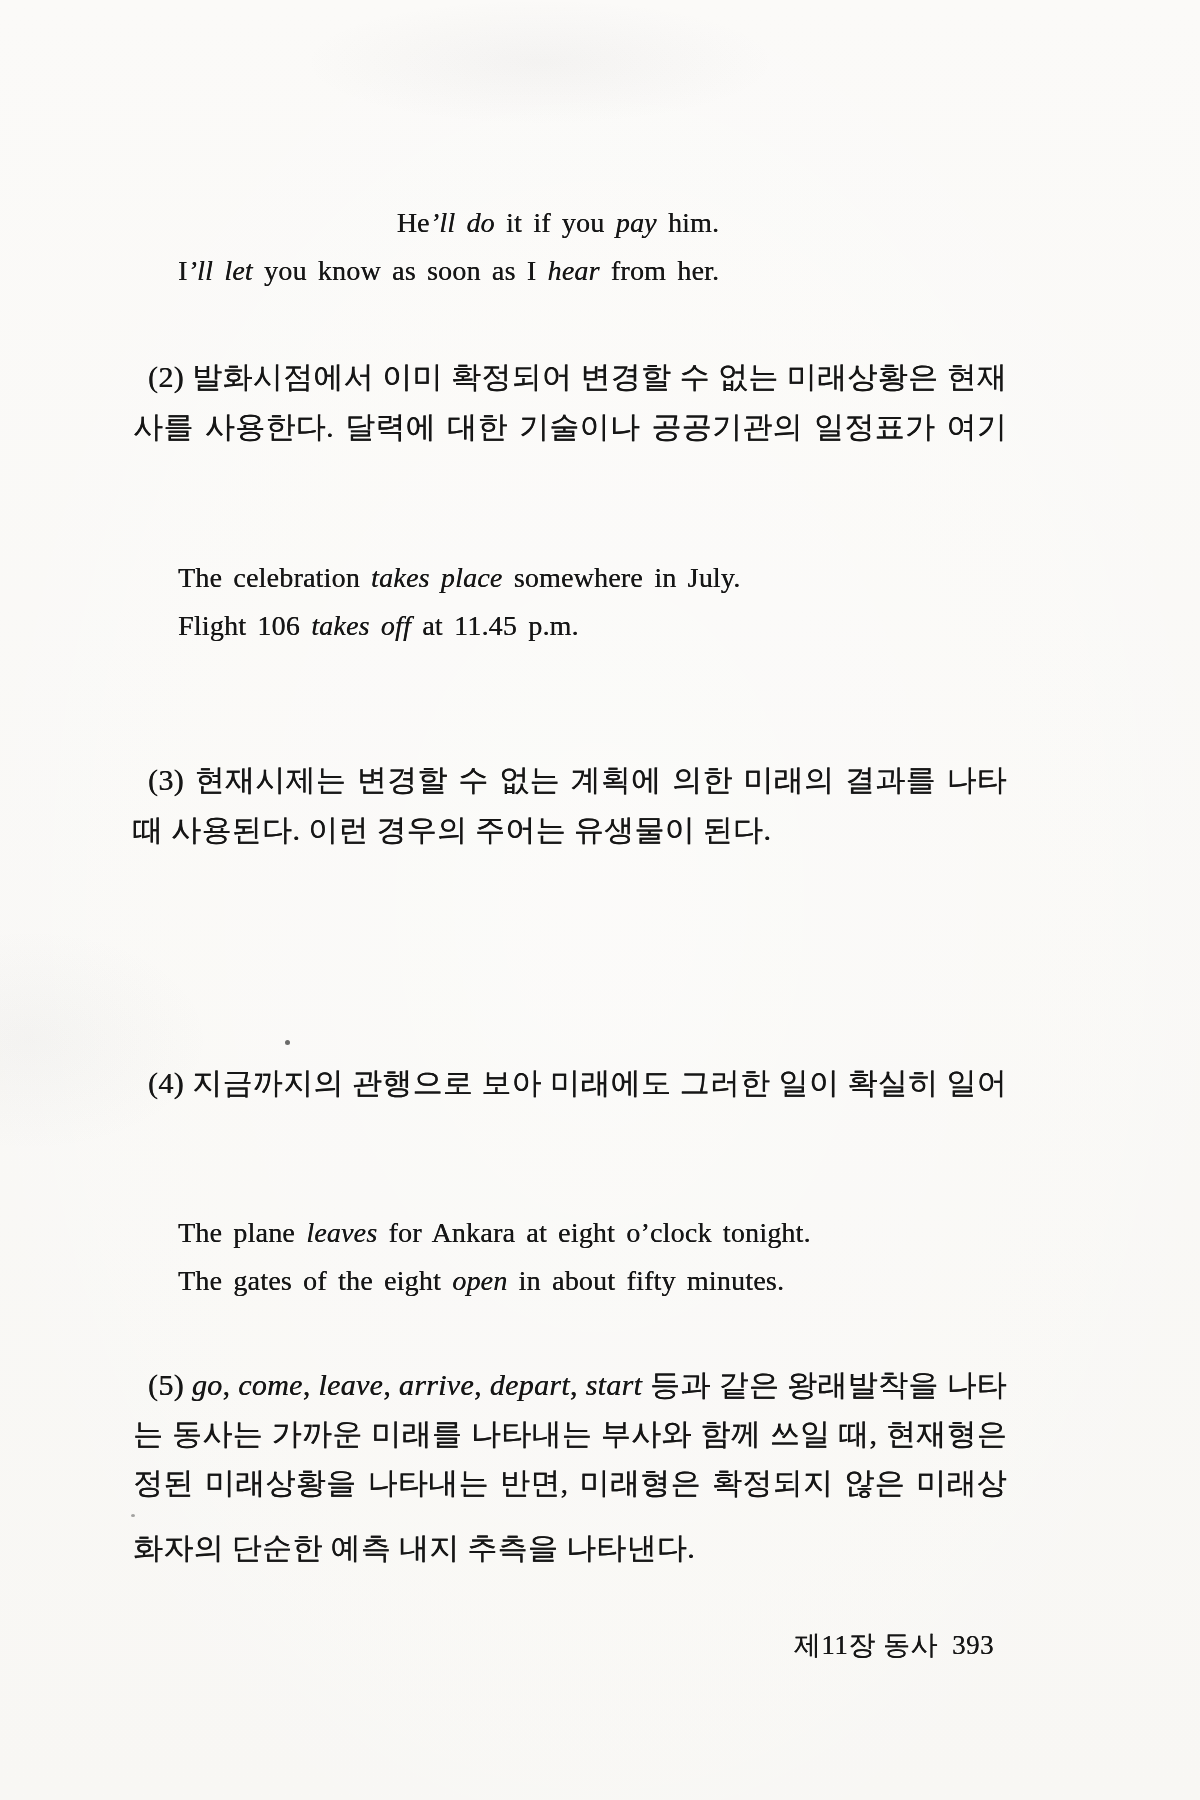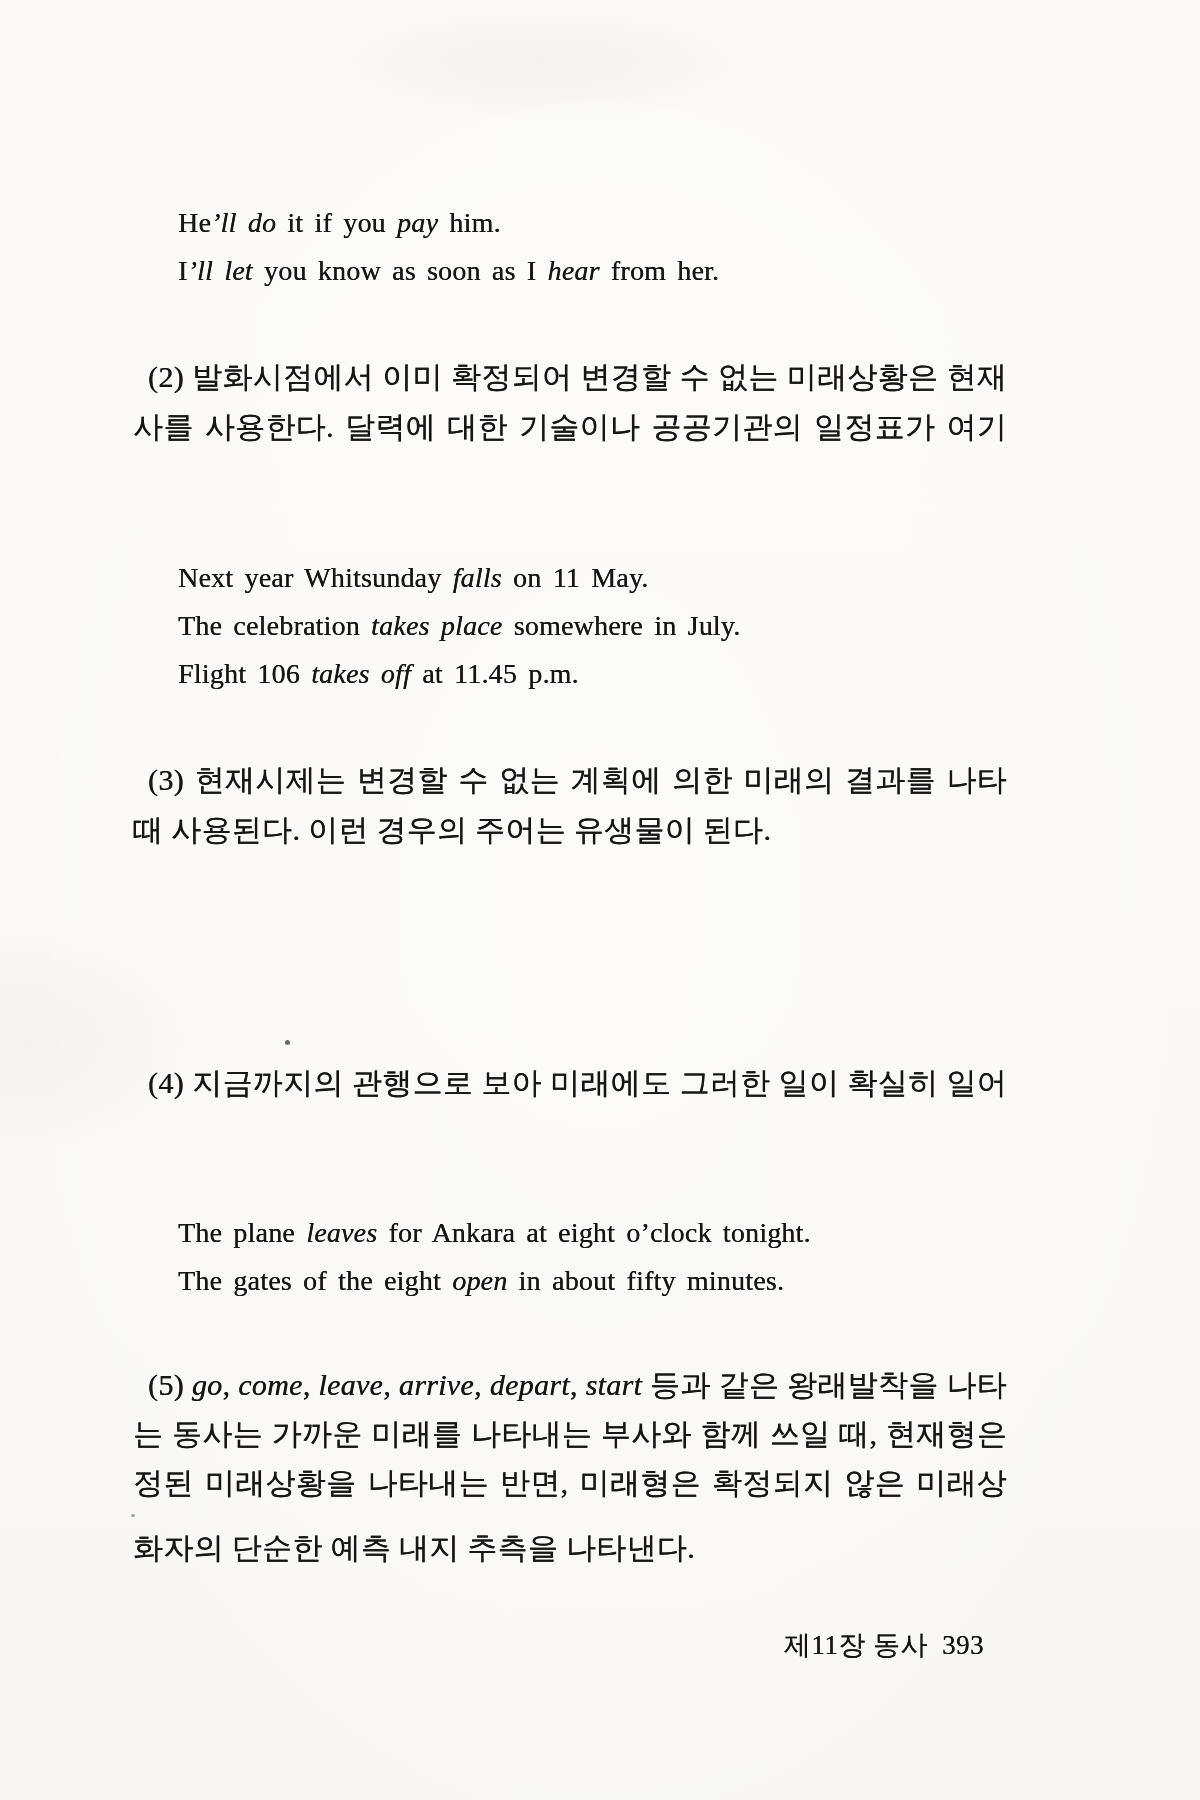--- a/index.html
+++ b/index.html
@@ -41,50 +41,49 @@
     letter-spacing:0.3px;
     text-shadow:0.35px 0 0 currentColor;
     font-family:"Liberation Serif","DejaVu Sans",serif;
   }
   .kor-line.just{text-align:justify;text-align-last:justify;}
   .kor-line.indent{padding-left:15px;}
   .kor-line em{}
   
   .footer{
     position:absolute;
-    top:1628px;right:216px;
+    top:1628px;right:206px;
     font-size:27px;line-height:34px;
     letter-spacing:0.5px;
     text-shadow:0.35px 0 0 currentColor;
     font-family:"Liberation Serif","DejaVu Sans",serif;
     white-space:nowrap;
   }
   .footer .pgnum{margin-left:14px;}
   
   .speck{position:absolute;background:#3a3a3a;border-radius:50%;}
   .speck-1{left:285px;top:1040px;width:5px;height:5px;opacity:.75;}
   .speck-2{left:131px;top:1514px;width:4px;height:3px;opacity:.45;}
 </style>
 </head>
 <body>
 
 <div class="page">
 
-  <div class="eng-block" style="top:199px;">
+  <div class="eng-block" style="top:199px;text-align:right;">
     <div class="eng-line"><span>He</span><em>’ll do</em><span> it if you </span><em>pay</em><span> him.</span></div>
     <div class="eng-line"><span>I</span><em>’ll let</em><span> you know as soon as I </span><em>hear</em><span> from her.</span></div>
   </div>
 
   <div class="kor-block" style="top:352px;">
     <div class="kor-line just indent"><span>(2) 발화시점에서 이미 확정되어 변경할 수 없는 미래상황은 현재동</span></div>
     <div class="kor-line just"><span>사를 사용한다. 달력에 대한 기술이나 공공기관의 일정표가 여기에 해</span></div>
   </div>
 
   <div class="eng-block" style="top:554px;">
-    <div class="eng-line"><span>Next year Whitsunday </span><em>falls</em><span> on 11 May.</span></div>
     <div class="eng-line"><span>The celebration </span><em>takes place</em><span> somewhere in July.</span></div>
     <div class="eng-line"><span>Flight 106 </span><em>takes off</em><span> at 11.45 p.m.</span></div>
   </div>
 
   <div class="kor-block" style="top:755px;">
     <div class="kor-line just indent"><span>(3) 현재시제는 변경할 수 없는 계획에 의한 미래의 결과를 나타낼</span></div>
     <div class="kor-line"><span>때 사용된다. 이런 경우의 주어는 유생물이 된다.</span></div>
   </div>
 
 

